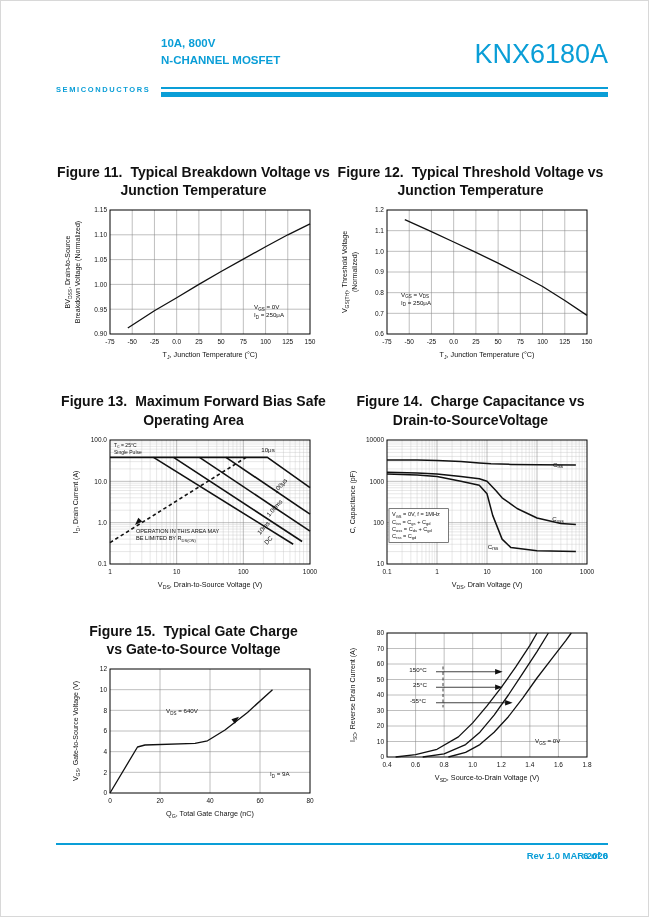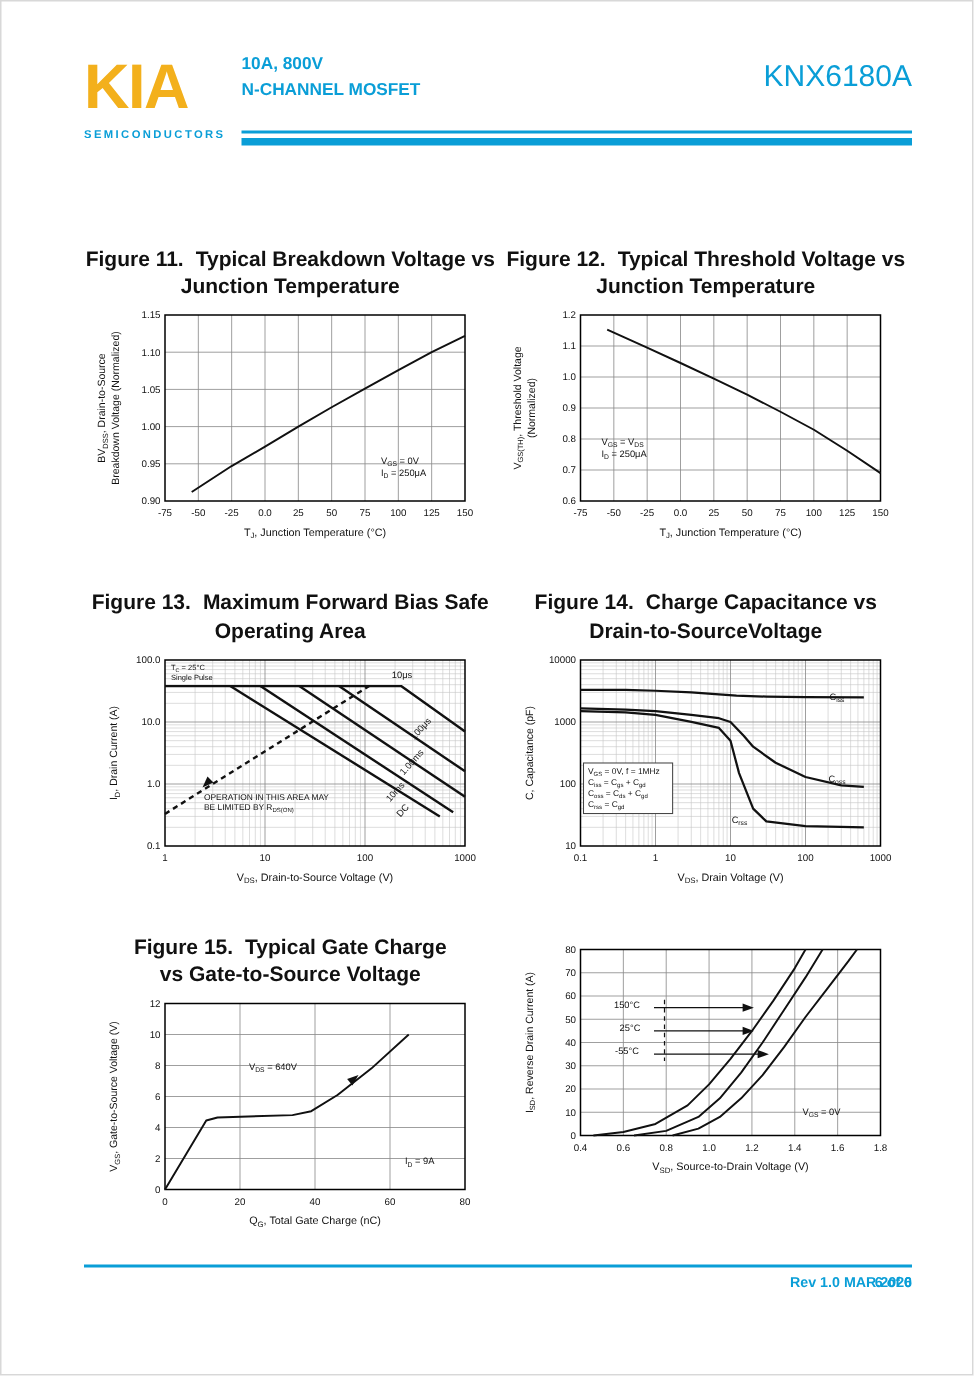--- a/index.html
+++ b/index.html
@@ -3,21 +3,21 @@
 <meta charset="utf-8">
 <style>
   html,body{margin:0;padding:0;background:#ececec;font-family:"Liberation Sans",sans-serif;}
   .page{position:relative;width:647px;height:915px;background:#ffffff;border:1px solid #d8d8d8;overflow:hidden;}
   .content{position:absolute;left:55px;right:40px;top:30px;}
   
   .header{position:relative;height:100px;}
   .logo{position:absolute;left:0;top:6px;font-size:42px;font-weight:bold;color:#f3b01c;letter-spacing:-1px;line-height:1;}
   .logo-sub{position:absolute;left:0;top:54px;font-size:7.5px;font-weight:bold;color:#0a9ed7;letter-spacing:1.6px;}
   .spec{position:absolute;left:105px;top:4px;color:#0a9ed7;font-weight:bold;font-size:11.5px;line-height:1.45;}
-  .part{position:absolute;right:0;top:10px;color:#0a9ed7;font-size:20px;line-height:1;}
+  .part{position:absolute;right:0;top:10px;color:#0a9ed7;font-size:27px;line-height:1;}
   .rule-thin{position:absolute;left:105px;right:0;top:56px;height:2px;background:#0a9ed7;}
   .rule-thick{position:absolute;left:105px;right:0;top:61px;height:5px;background:#0a9ed7;}
   
   .figures{margin-top:32px;display:grid;grid-template-columns:1fr 1fr;column-gap:2px;row-gap:22px;}
   .figure{width:275px;}
   .fig-title{font-size:14px;font-weight:bold;color:#111;text-align:center;line-height:1.3;}
   .fig-title .lbl{margin-right:8px;}
   .chart{display:block;margin-top:5px;}
   .chart text{font-family:"Liberation Sans",sans-serif;fill:#111;}
   
@@ -26,21 +26,20 @@
   .footer-row{position:relative;margin-top:5px;font-size:9.5px;font-weight:bold;color:#0a9ed7;}
   .page-info{position:absolute;left:0;right:0;text-align:right;}
   .revision{position:absolute;right:0;}
 </style>
 </head>
 <body>
 
 <div class="page">
   <div class="content">
     <div class="header">
-      <div class="logo">KIA</div>
       <div class="logo-sub">SEMICONDUCTORS</div>
       <div class="spec">
         <div>10A,  800V</div>
         <div>N-CHANNEL MOSFET</div>
       </div>
       <div class="part">KNX6180A</div>
       <div class="rule-thin"></div>
       <div class="rule-thick"></div>
     </div>
 

